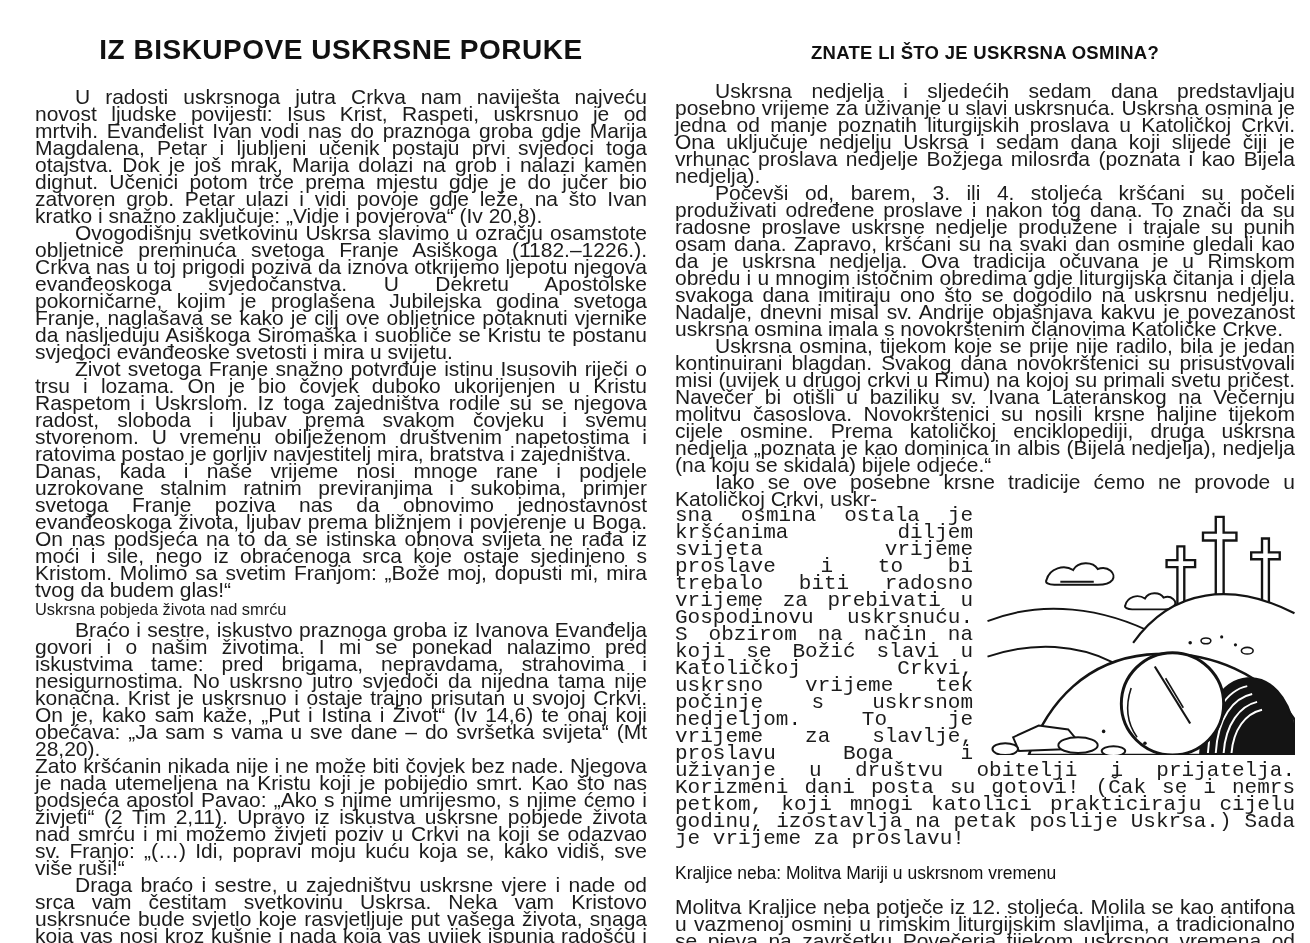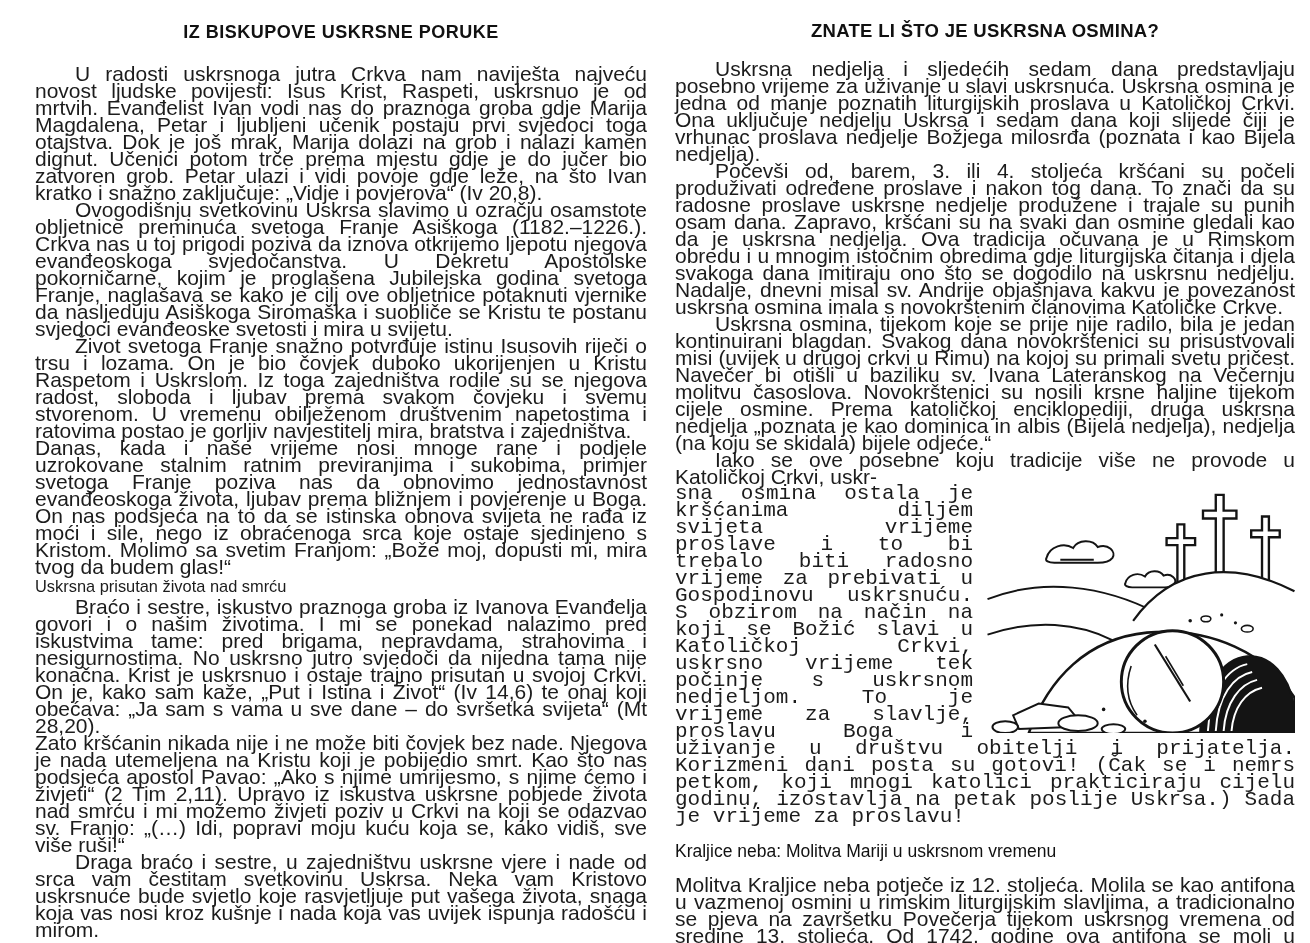--- a/index.html
+++ b/index.html
@@ -4,25 +4,25 @@
 <style>
   html,body{margin:0;padding:0;}
   body{
     width:1310px;height:943px;background:#ffffff;overflow:hidden;
     font-family:"Liberation Sans","DejaVu Sans",sans-serif;
     color:#1c1c1c;
   }
   .spread{display:flex;width:1310px;height:943px;background:#ffffff;}
   .page{box-sizing:border-box;}
   .page-left{width:612px;margin-left:35px;padding-top:22px;}
-  .page-right{width:620px;margin-left:28px;padding-top:20px;}
+  .page-right{width:620px;margin-left:28px;padding-top:42px;}
   .page-title{
     margin:0 0 22px 0;text-align:center;font-weight:bold;color:#111;
   }
-  .page-left .page-title{font-size:18px;letter-spacing:.5px;text-align:center;}
+  .page-left .page-title{font-size:28px;letter-spacing:.5px;margin-top:12px;text-align:center;}
   .page-right .page-title{font-size:18.5px;letter-spacing:.3px;margin-bottom:18px;}
   .para{
     margin:0;text-align:justify;font-size:21px;line-height:17px;
   }
   .indent{text-indent:40px;}
   .subline{margin:0;font-size:16.4px;line-height:23.4px;text-align:left;}
   .section-subheading{
     margin:16px 0 14px 0;font-size:17.5px;font-weight:normal;color:#111;text-align:left;
   }
   .wrap-block{overflow:visible;font-family:Liberation Mono, monospace;}
@@ -35,34 +35,34 @@
 <body>
 
 <div class="spread">
 
   <section class="page page-left">
     <h1 class="page-title">IZ BISKUPOVE USKRSNE PORUKE</h1>
     <p class="para indent">U radosti uskrsnoga jutra Crkva nam naviješta najveću novost ljudske povijesti: Isus Krist, Raspeti, uskrsnuo je od mrtvih. Evanđelist Ivan vodi nas do praznoga groba gdje Marija Magdalena, Petar i ljubljeni učenik postaju prvi svjedoci toga otajstva. Dok je još mrak, Marija dolazi na grob i nalazi kamen dignut. Učenici potom trče prema mjestu gdje je do jučer bio zatvoren grob. Petar ulazi i vidi povoje gdje leže, na što Ivan kratko i snažno zaključuje: „Vidje i povjerova“ (Iv 20,8).</p>
     <p class="para indent">Ovogodišnju svetkovinu Uskrsa slavimo u ozračju osamstote obljetnice preminuća svetoga Franje Asiškoga (1182.–1226.). Crkva nas u toj prigodi poziva da iznova otkrijemo ljepotu njegova evanđeoskoga svjedočanstva. U Dekretu Apostolske pokorničarne, kojim je proglašena Jubilejska godina svetoga Franje, naglašava se kako je cilj ove obljetnice potaknuti vjernike da nasljeduju Asiškoga Siromaška i suobliče se Kristu te postanu svjedoci evanđeoske svetosti i mira u svijetu.</p>
     <p class="para indent">Život svetoga Franje snažno potvrđuje istinu Isusovih riječi o trsu i lozama. On je bio čovjek duboko ukorijenjen u Kristu Raspetom i Uskrslom. Iz toga zajedništva rodile su se njegova radost, sloboda i ljubav prema svakom čovjeku i svemu stvorenom. U vremenu obilježenom društvenim napetostima i ratovima postao je gorljiv navjestitelj mira, bratstva i zajedništva.</p>
     <p class="para">Danas, kada i naše vrijeme nosi mnoge rane i podjele uzrokovane stalnim ratnim previranjima i sukobima, primjer svetoga Franje poziva nas da obnovimo jednostavnost evanđeoskoga života, ljubav prema bližnjem i povjerenje u Boga. On nas podsjeća na to da se istinska obnova svijeta ne rađa iz moći i sile, nego iz obraćenoga srca koje ostaje sjedinjeno s Kristom. Molimo sa svetim Franjom: „Bože moj, dopusti mi, mira tvog da budem glas!“</p>
-    <p class="subline">Uskrsna prisutan života nad smrću</p>
+    <p class="subline">Uskrsna pobjeda života nad smrću</p>
     <p class="para indent">Braćo i sestre, iskustvo praznoga groba iz Ivanova Evanđelja govori i o našim životima. I mi se ponekad nalazimo pred iskustvima tame: pred brigama, nepravdama, strahovima i nesigurnostima. No uskrsno jutro svjedoči da nijedna tama nije konačna. Krist je uskrsnuo i ostaje trajno prisutan u svojoj Crkvi. On je, kako sam kaže, „Put i Istina i Život“ (Iv 14,6) te onaj koji obećava: „Ja sam s vama u sve dane – do svršetka svijeta“ (Mt 28,20).</p>
     <p class="para">Zato kršćanin nikada nije i ne može biti čovjek bez nade. Njegova je nada utemeljena na Kristu koji je pobijedio smrt. Kao što nas podsjeća apostol Pavao: „Ako s njime umrijesmo, s njime ćemo i živjeti“ (2 Tim 2,11). Upravo iz iskustva uskrsne pobjede života nad smrću i mi možemo živjeti poziv u Crkvi na koji se odazvao sv. Franjo: „(…) Idi, popravi moju kuću koja se, kako vidiš, sve više ruši!“</p>
     <p class="para indent">Draga braćo i sestre, u zajedništvu uskrsne vjere i nade od srca vam čestitam svetkovinu Uskrsa. Neka vam Kristovo uskrsnuće bude svjetlo koje rasvjetljuje put vašega života, snaga koja vas nosi kroz kušnje i nada koja vas uvijek ispunja radošću i mirom.</p>
 
   </section>
 
   <section class="page page-right">
     <h1 class="page-title">ZNATE LI ŠTO JE USKRSNA OSMINA?</h1>
     <p class="para indent">Uskrsna nedjelja i sljedećih sedam dana predstavljaju posebno vrijeme za uživanje u slavi uskrsnuća. Uskrsna osmina je jedna od manje poznatih liturgijskih proslava u Katoličkoj Crkvi. Ona uključuje nedjelju Uskrsa i sedam dana koji slijede čiji je vrhunac proslava nedjelje Božjega milosrđa (poznata i kao Bijela nedjelja).</p>
     <p class="para indent">Počevši od, barem, 3. ili 4. stoljeća kršćani su počeli produživati određene proslave i nakon tog dana. To znači da su radosne proslave uskrsne nedjelje produžene i trajale su punih osam dana. Zapravo, kršćani su na svaki dan osmine gledali kao da je uskrsna nedjelja. Ova tradicija očuvana je u Rimskom obredu i u mnogim istočnim obredima gdje liturgijska čitanja i djela svakoga dana imitiraju ono što se dogodilo na uskrsnu nedjelju. Nadalje, dnevni misal sv. Andrije objašnjava kakvu je povezanost uskrsna osmina imala s novokrštenim članovima Katoličke Crkve.</p>
     <p class="para indent">Uskrsna osmina, tijekom koje se prije nije radilo, bila je jedan kontinuirani blagdan. Svakog dana novokrštenici su prisustvovali misi (uvijek u drugoj crkvi u Rimu) na kojoj su primali svetu pričest. Navečer bi otišli u baziliku sv. Ivana Lateranskog na Večernju molitvu časoslova. Novokrštenici su nosili krsne haljine tijekom cijele osmine. Prema katoličkoj enciklopediji, druga uskrsna nedjelja „poznata je kao dominica in albis (Bijela nedjelja), nedjelja (na koju se skidala) bijele odjeće.“</p>
 
-    <p class="para indent">Iako se ove posebne koju tradicije više ne provode u Katoličkoj Crkvi, uskr-</p>
+    <p class="para indent">Iako se ove posebne krsne tradicije ćemo ne provode u Katoličkoj Crkvi, uskr-</p>
     <div class="wrap-block">
       <span class="tomb-figure">
         <svg viewBox="0 0 312 248" xmlns="http://www.w3.org/2000/svg">
 
           <g>
             <path d="M0 112 C 55 90 118 98 172 126" fill="none" stroke="#141414" stroke-width="2"></path>
             <path d="M0 148 C 48 132 92 136 128 154 C 152 166 170 174 192 176" fill="none" stroke="#141414" stroke-width="2"></path>
           </g>
 
           <g>

